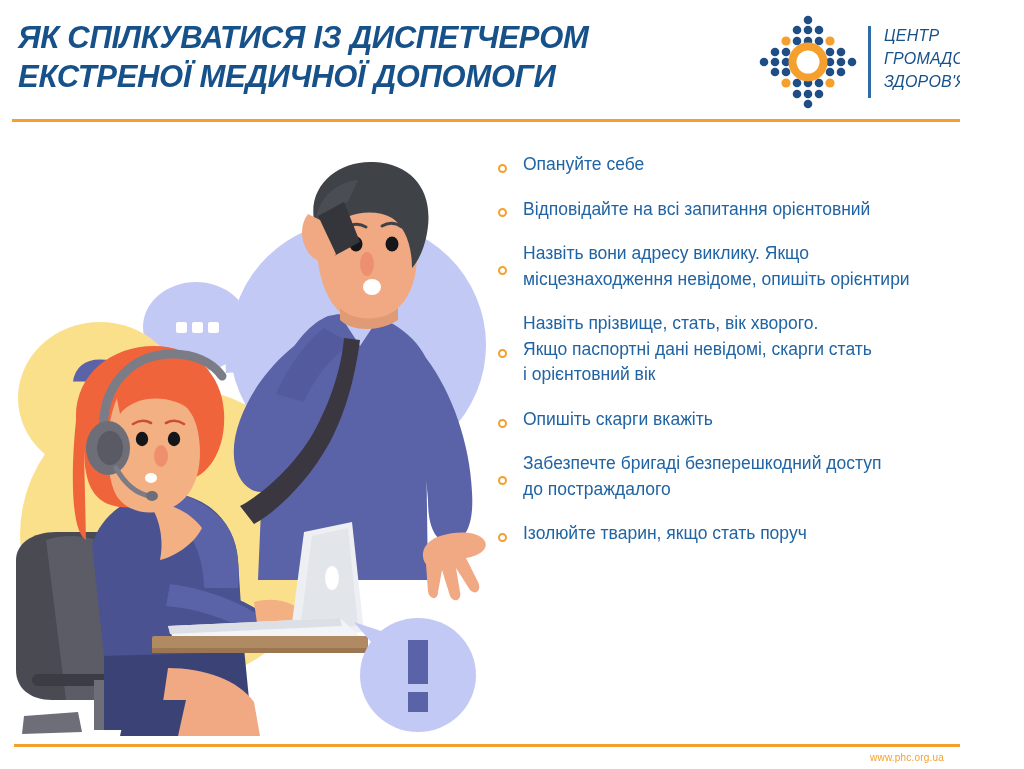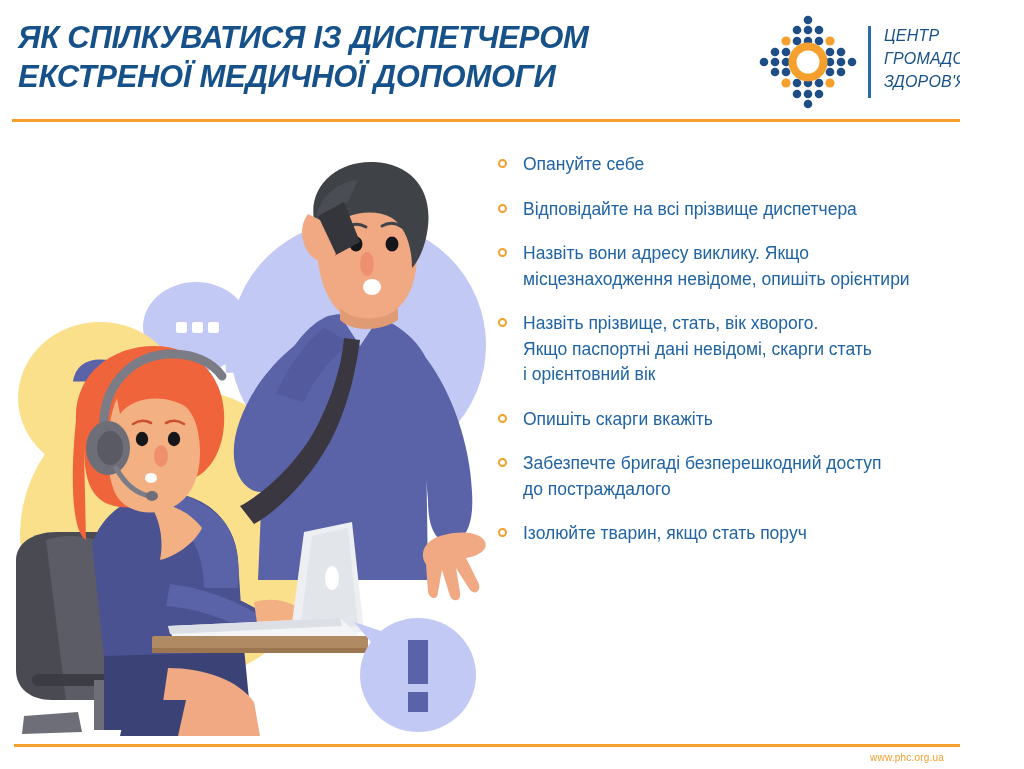--- a/index.html
+++ b/index.html
@@ -92,21 +92,21 @@
 
   
   .bullet-list {
     position: absolute;
     left: 498px;
     top: 152px;
     width: 516px;
   }
   .bullet-item {
     display: flex;
-    align-items: flex-start;
+    align-items: center;
     margin-bottom: 19px;
   }
   .bullet-marker {
     flex: 0 0 auto;
     width: 9px;
     height: 9px;
     border: 2px solid #F5A02C;
     border-radius: 50%;
     margin-top: 7px;
     margin-right: 16px;
@@ -401,21 +401,21 @@
     </svg>
   </div>
 
   <div class="bullet-list">
     <div class="bullet-item">
       <span class="bullet-marker"></span>
       <span class="bullet-text">Опануйте себе</span>
     </div>
     <div class="bullet-item">
       <span class="bullet-marker"></span>
-      <span class="bullet-text">Відповідайте на всі прізвище диспетчера</span>
+      <span class="bullet-text">Відповідайте на всі запитання орієнтовний</span>
     </div>
     <div class="bullet-item">
       <span class="bullet-marker"></span>
       <span class="bullet-text">Назвіть вони адресу виклику.  Якщо
 місцезнаходження невідоме, опишіть орієнтири</span>
     </div>
     <div class="bullet-item">
       <span class="bullet-marker"></span>
       <span class="bullet-text">Назвіть прізвище,  стать,  вік хворого.
 Якщо паспортні дані невідомі, скарги стать

